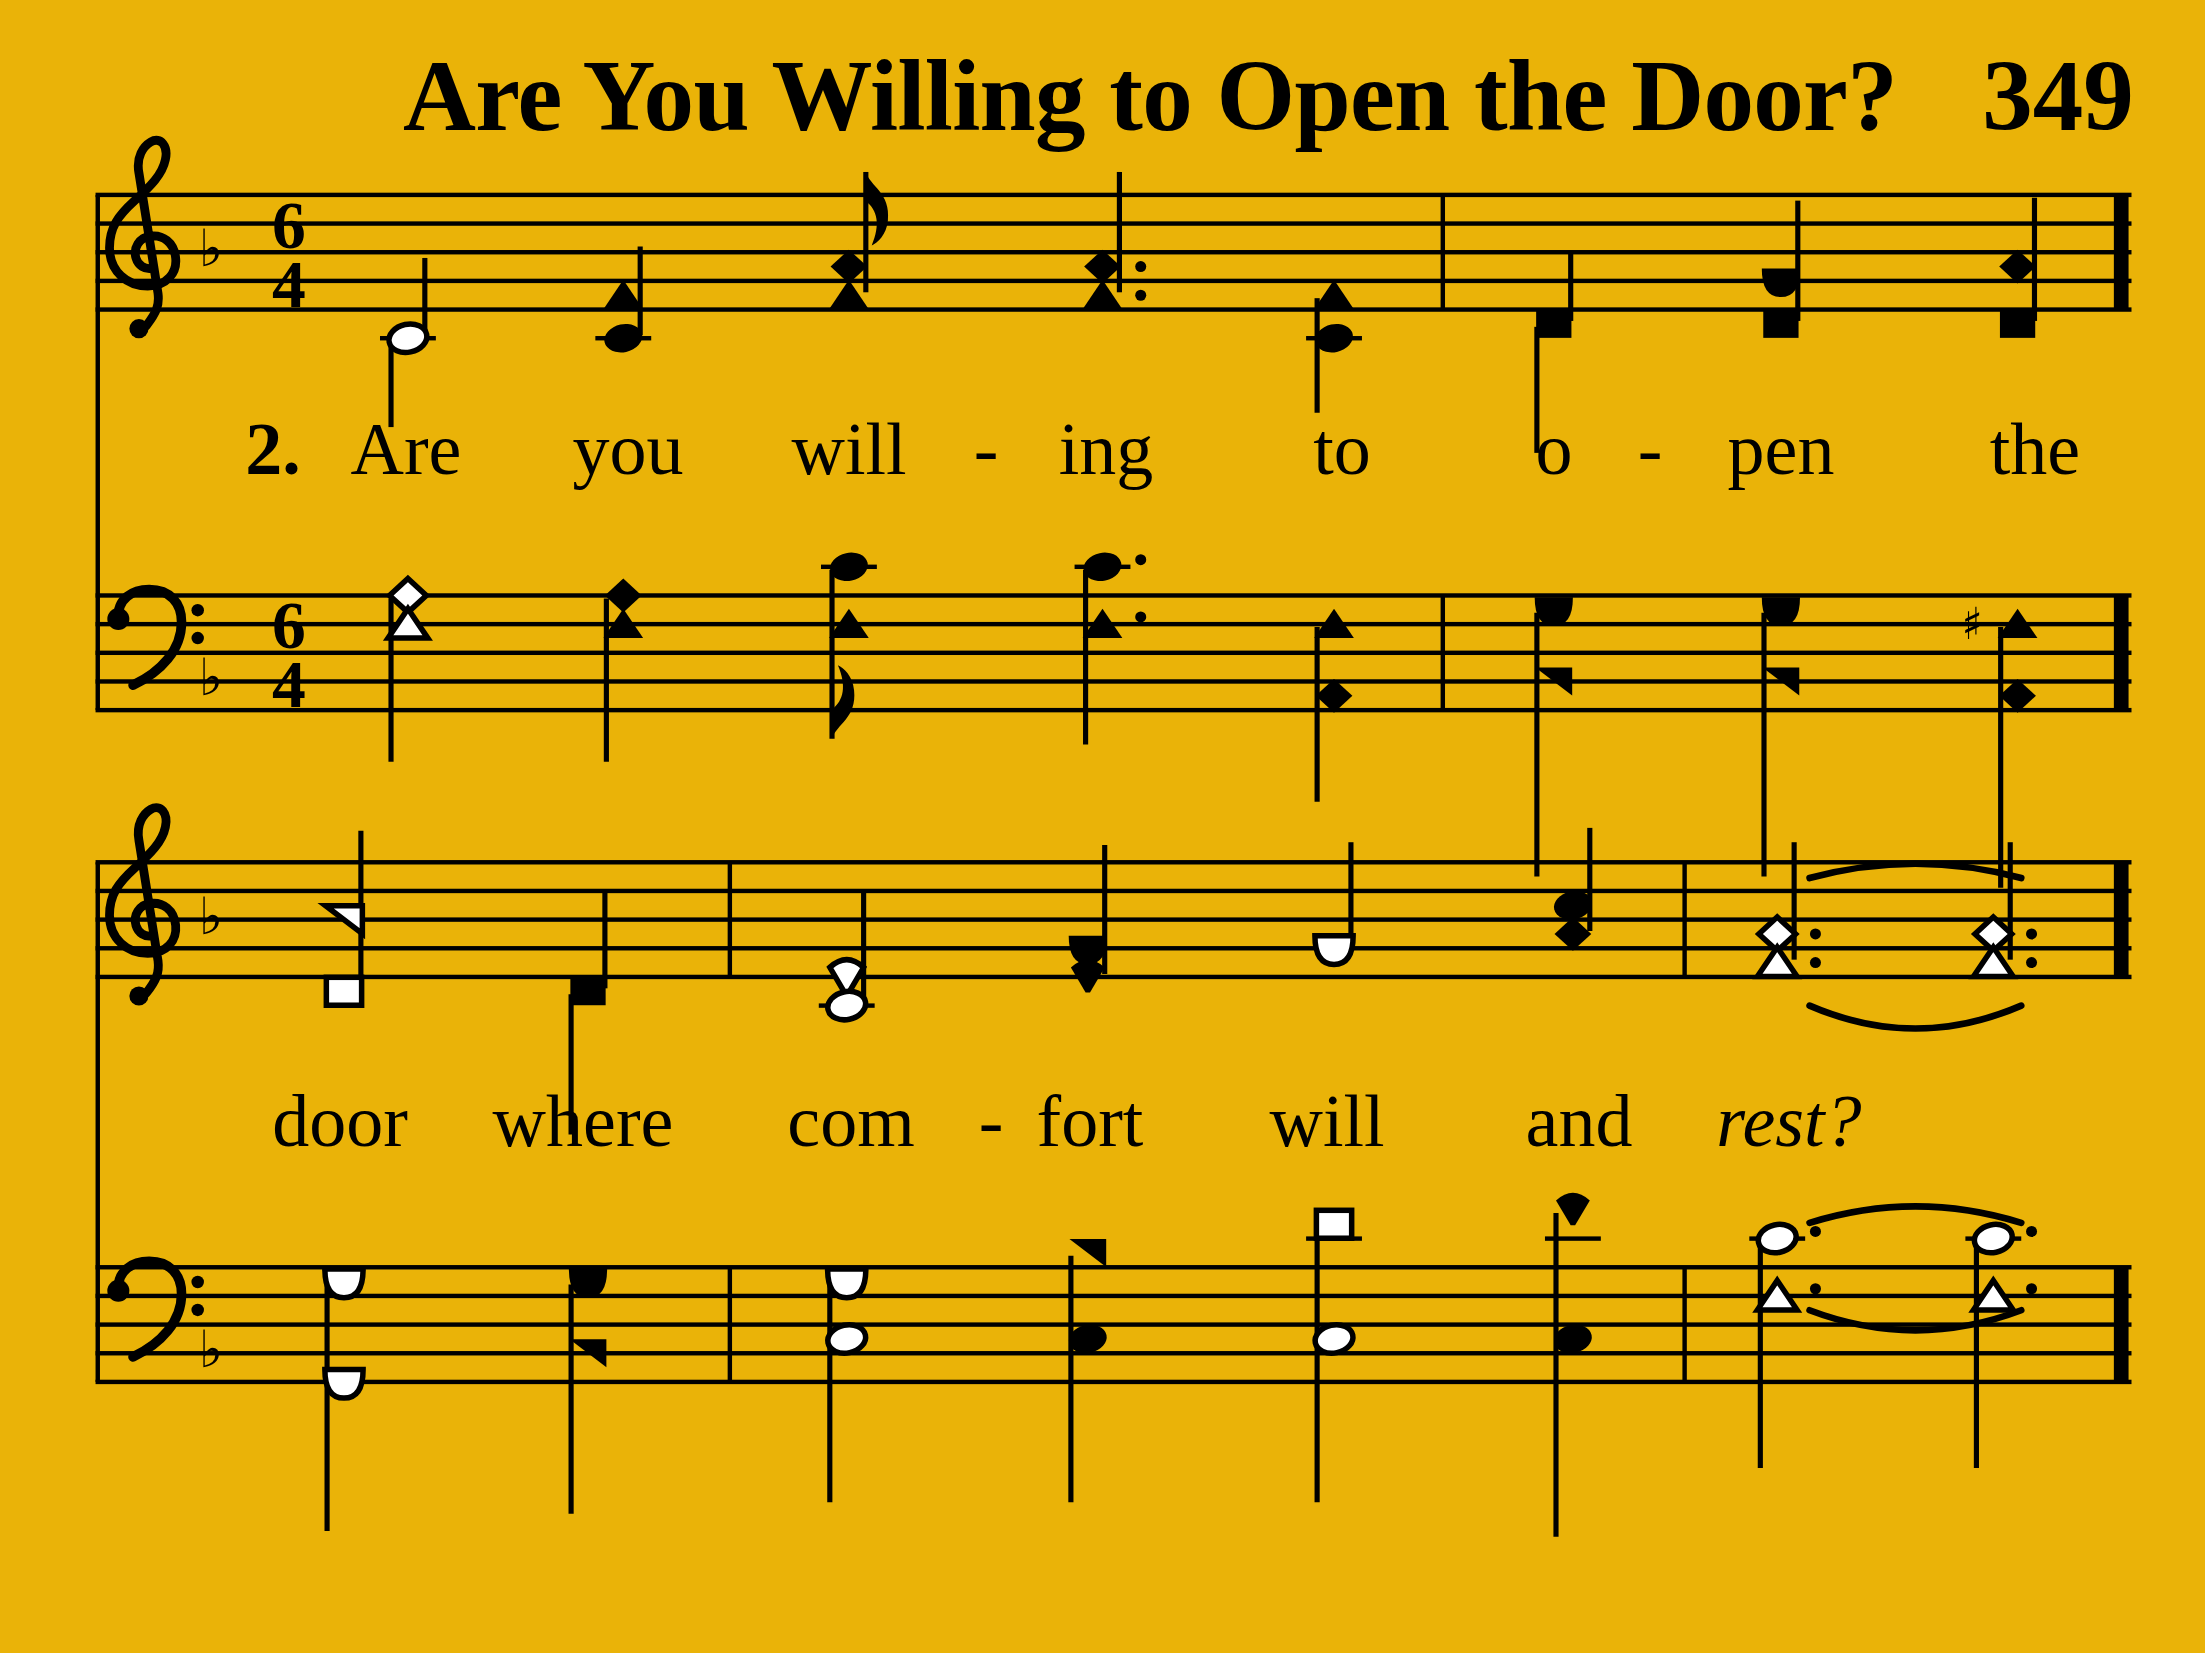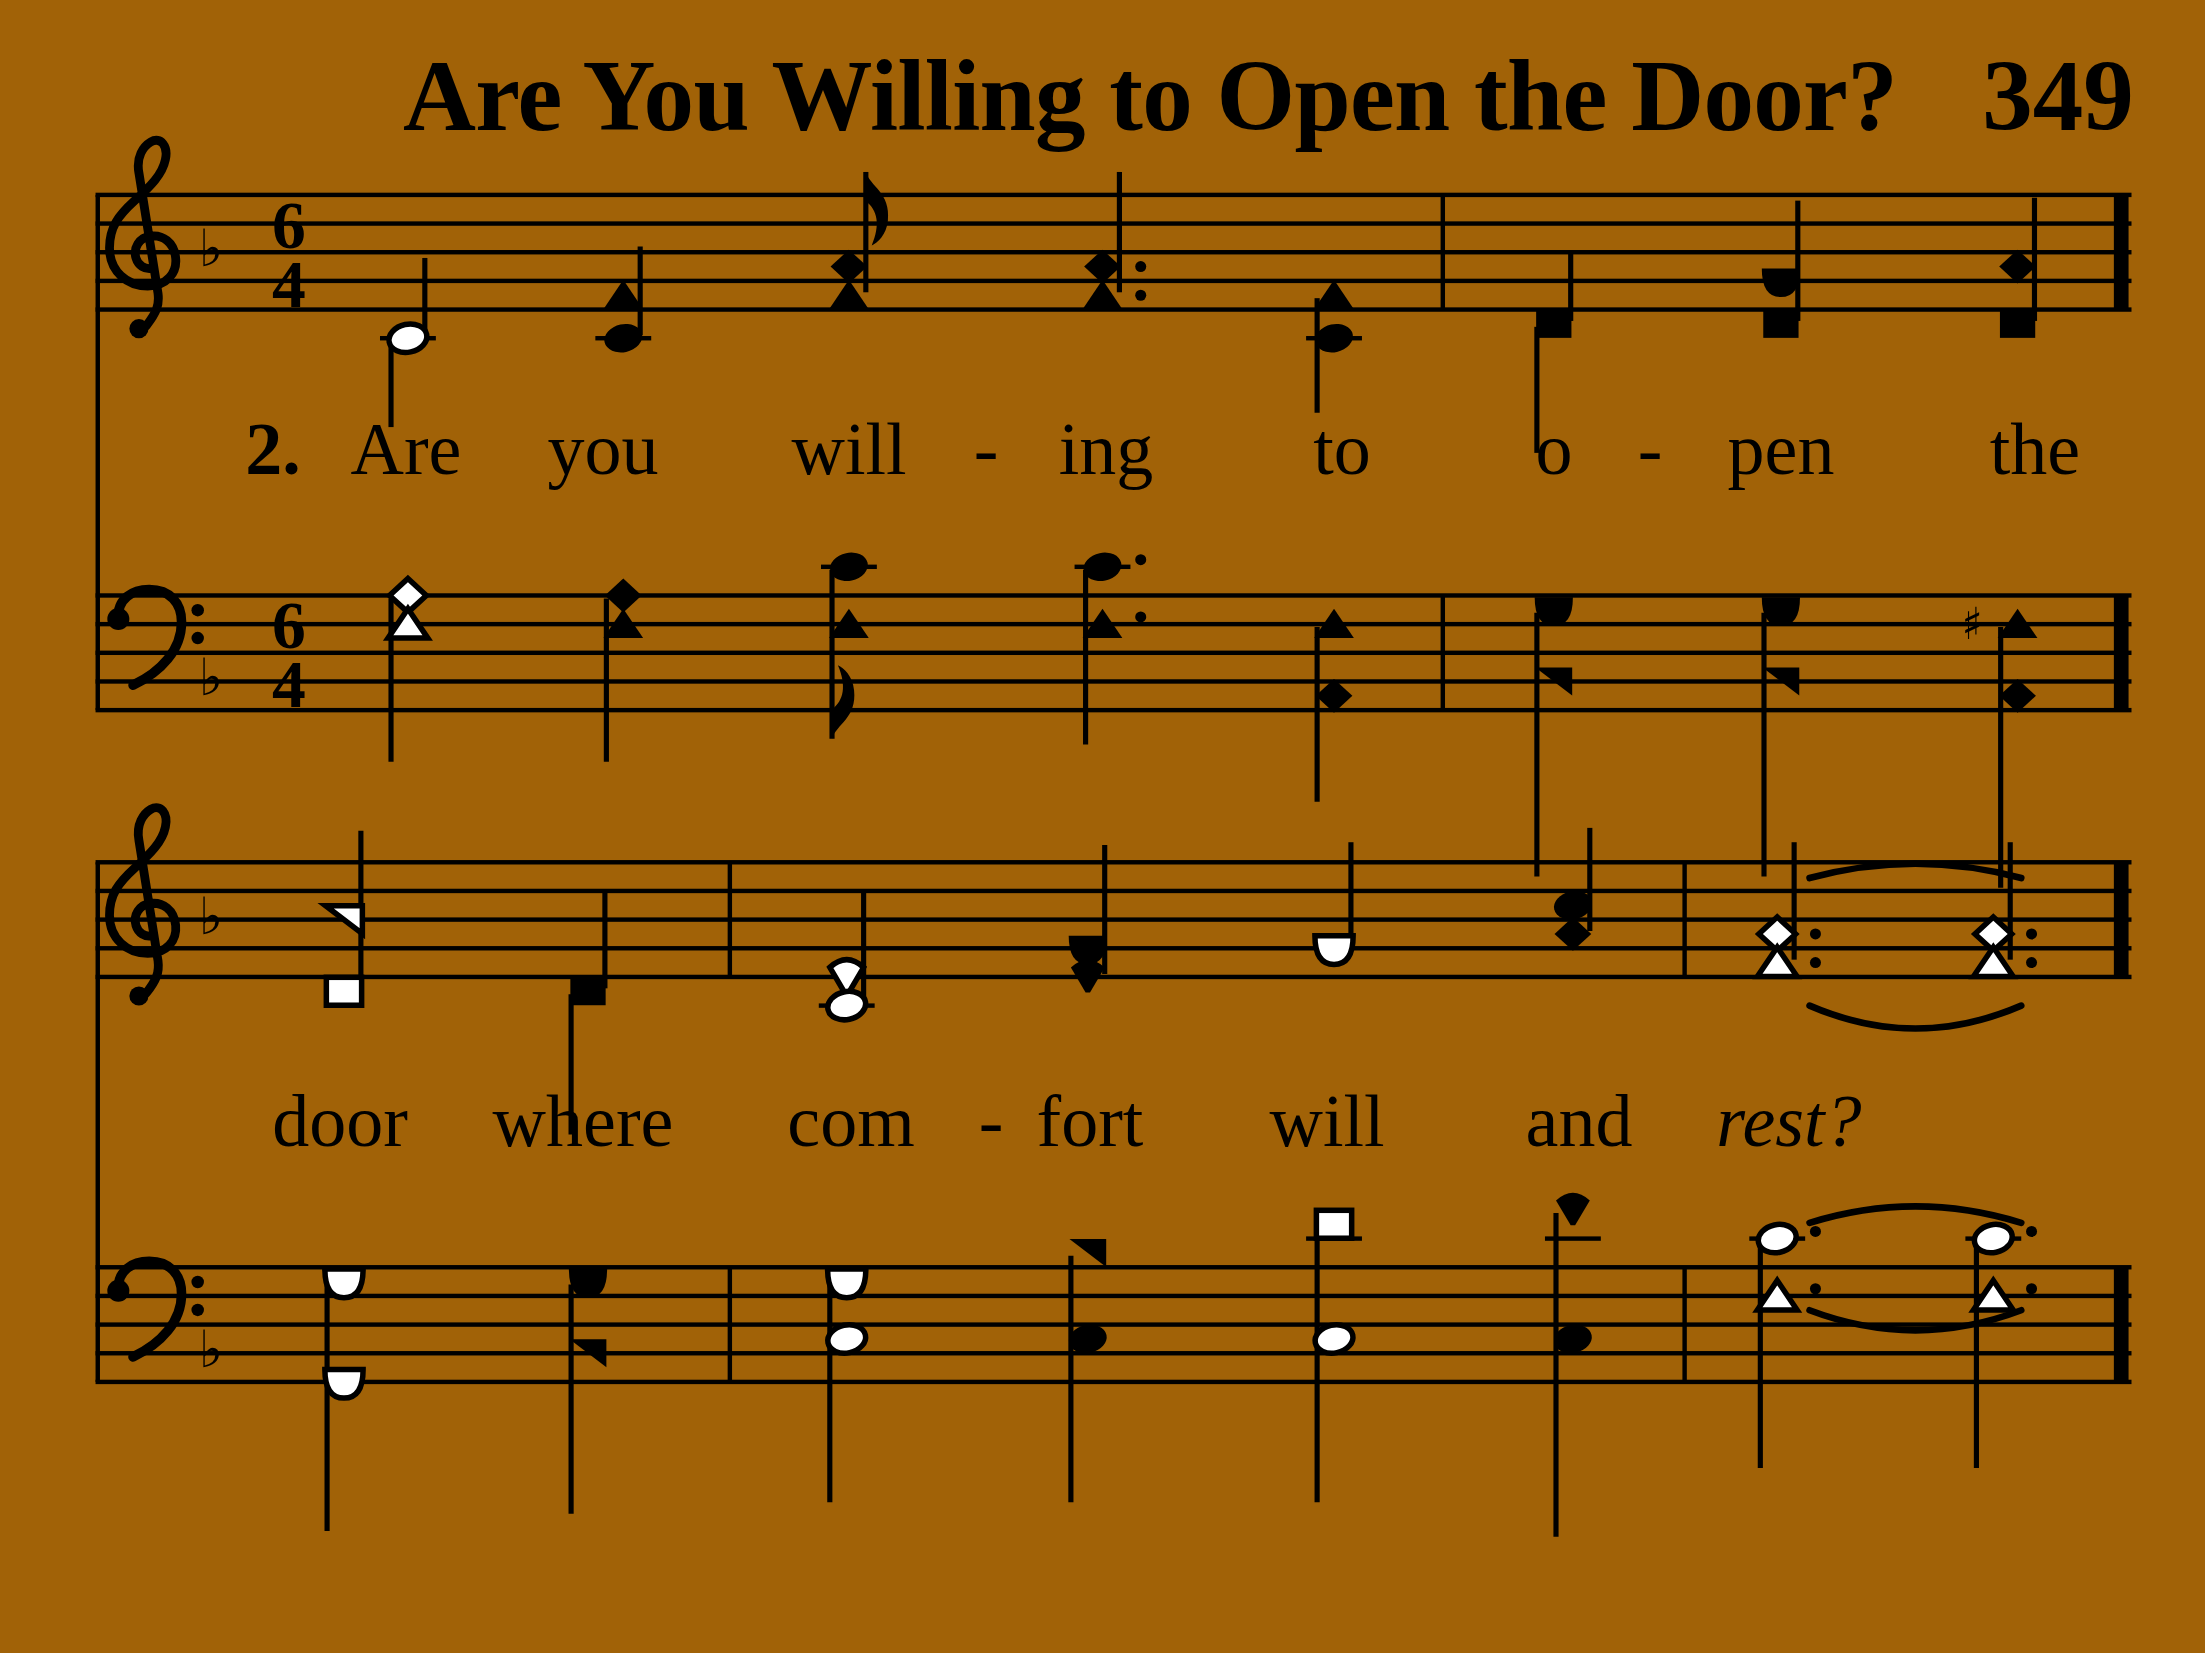--- a/index.html
+++ b/index.html
@@ -1,16 +1,16 @@
 <!DOCTYPE html>
 <html style="font-size:11.8px"><head>
 <meta charset="utf-8">
 <style>
   html,body{margin:0;padding:0;background:#ffffff;}
-  #page{position:relative;width:2205px;height:1654px;background:#a16207;overflow:hidden;
+  #page{position:relative;width:2205px;height:1654px;background:#eab308;overflow:hidden;
         font-family:"Liberation Serif","DejaVu Serif",serif;color:#000;}
   #music-svg{position:absolute;left:0;top:0;}
   .title-row{position:absolute;top:38px;left:0;width:2205px;height:110px;}
   #page-title{position:absolute;left:1150px;transform:translateX(-50%);white-space:pre;
       font-size:101px;font-weight:bold;letter-spacing:-0.7px;}
   #hymn-number{position:absolute;left:2058px;transform:translateX(-50%);
       font-size:101px;font-weight:bold;}
   .lyric-line{position:absolute;left:0;width:2205px;height:103px;}
   #lyrics-1{top:407px;}
   #lyrics-2{top:1079px;}
@@ -287,21 +287,21 @@
           <path d="M 2462,1663.55 Q 2606,1618.7 2750,1663.55" fill="none" stroke="#000" stroke-width="9" stroke-linecap="round"></path>
           <path d="M 2462,1782.5 Q 2606,1837.1 2750,1782.5" fill="none" stroke="#000" stroke-width="9" stroke-linecap="round"></path>
         </g>
         <rect x="130" y="1173" width="6" height="707" fill="#000"></rect>
       </g>
     </svg>
 
   <div id="lyrics-1" class="lyric-line">
       <span class="lyric-word bold" style="left: 273px;">2.</span>
       <span class="lyric-word" style="left: 406px;">Are</span>
-      <span class="lyric-word" style="left: 603px;">you</span>
+      <span class="lyric-word" style="left: 628px;">you</span>
       <span class="lyric-word" style="left: 849px;">will</span>
       <span class="lyric-word" style="left: 986px;">-</span>
       <span class="lyric-word" style="left: 1106px;">ing</span>
       <span class="lyric-word" style="left: 1342px;">to</span>
       <span class="lyric-word" style="left: 1554px;">o</span>
       <span class="lyric-word" style="left: 1650px;">-</span>
       <span class="lyric-word" style="left: 1781px;">pen</span>
       <span class="lyric-word" style="left: 2035px;">the</span>
     </div>
   <div id="lyrics-2" class="lyric-line">

